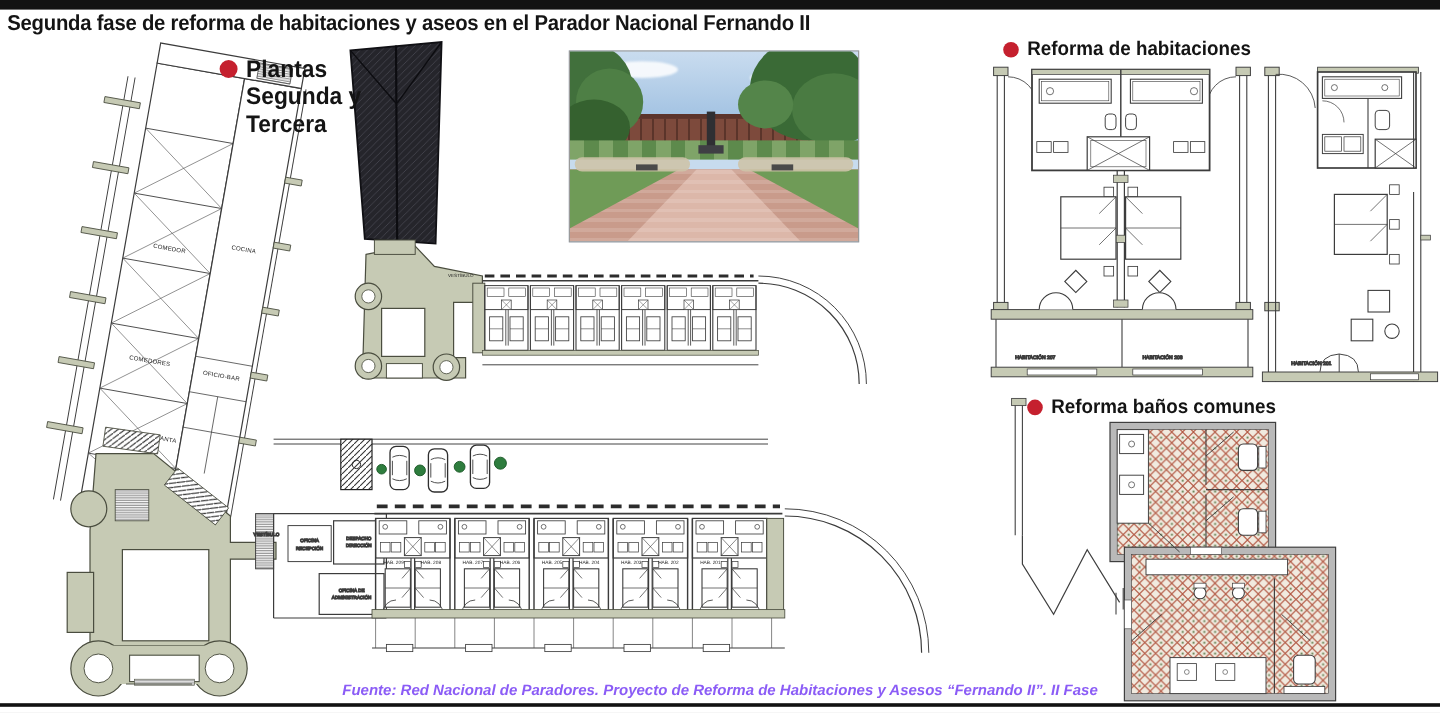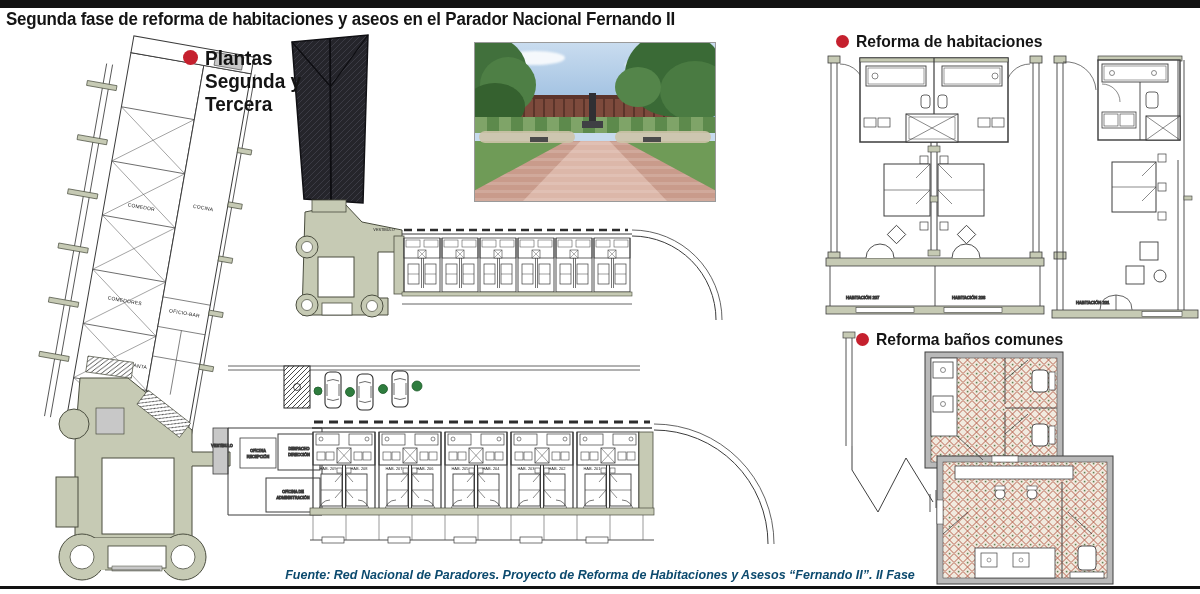--- a/index.html
+++ b/index.html
@@ -3,21 +3,21 @@
 <meta charset="utf-8">
 <style>
   html,body{margin:0;padding:0;background:#e8e8e8;}
   .stage{position:relative;width:1200px;height:594px;background:#ffffff;overflow:hidden;
          font-family:"Liberation Sans",sans-serif;}
   .topbar{position:absolute;left:0;top:0;width:1200px;height:8px;background:#121212;}
   .title{position:absolute;left:6px;top:9px;font-size:18px;font-weight:bold;color:#141414;
          white-space:nowrap;transform:scaleX(.94);transform-origin:left top;letter-spacing:-.2px;}
   .bottombar{position:absolute;left:0;top:586px;width:1200px;height:3px;background:#121212;}
   .footer{position:absolute;left:0;top:568px;width:1200px;text-align:center;font-size:12.5px;
-          font-style:italic;font-weight:bold;color:#0c4a6e;}
+          font-style:italic;font-weight:bold;color:#8b5cf6;}
   .annot{position:absolute;display:flex;align-items:flex-start;gap:7px;}
   .bullet{width:15px;height:15px;border-radius:50%;background:#c5202e;flex:0 0 auto;margin-top:3px;}
   .bullet.sm{width:13px;height:13px;}
   .annot .txt{font-weight:bold;color:#141414;line-height:23px;font-size:20px;transform:scaleX(.95);transform-origin:left top;white-space:nowrap;}
   .annot .txt.h2{font-size:16.5px;line-height:18px;}
   .plansvg{position:absolute;left:0;top:0;}
   text{font-family:"Liberation Sans",sans-serif;}
   .lbl{font-size:5px;fill:#222;text-anchor:middle;letter-spacing:.2px;}
   .lbl-xs{font-size:4px;fill:#222;text-anchor:middle;}
   .lbl-off{font-size:3.8px;fill:#222;text-anchor:middle;}

